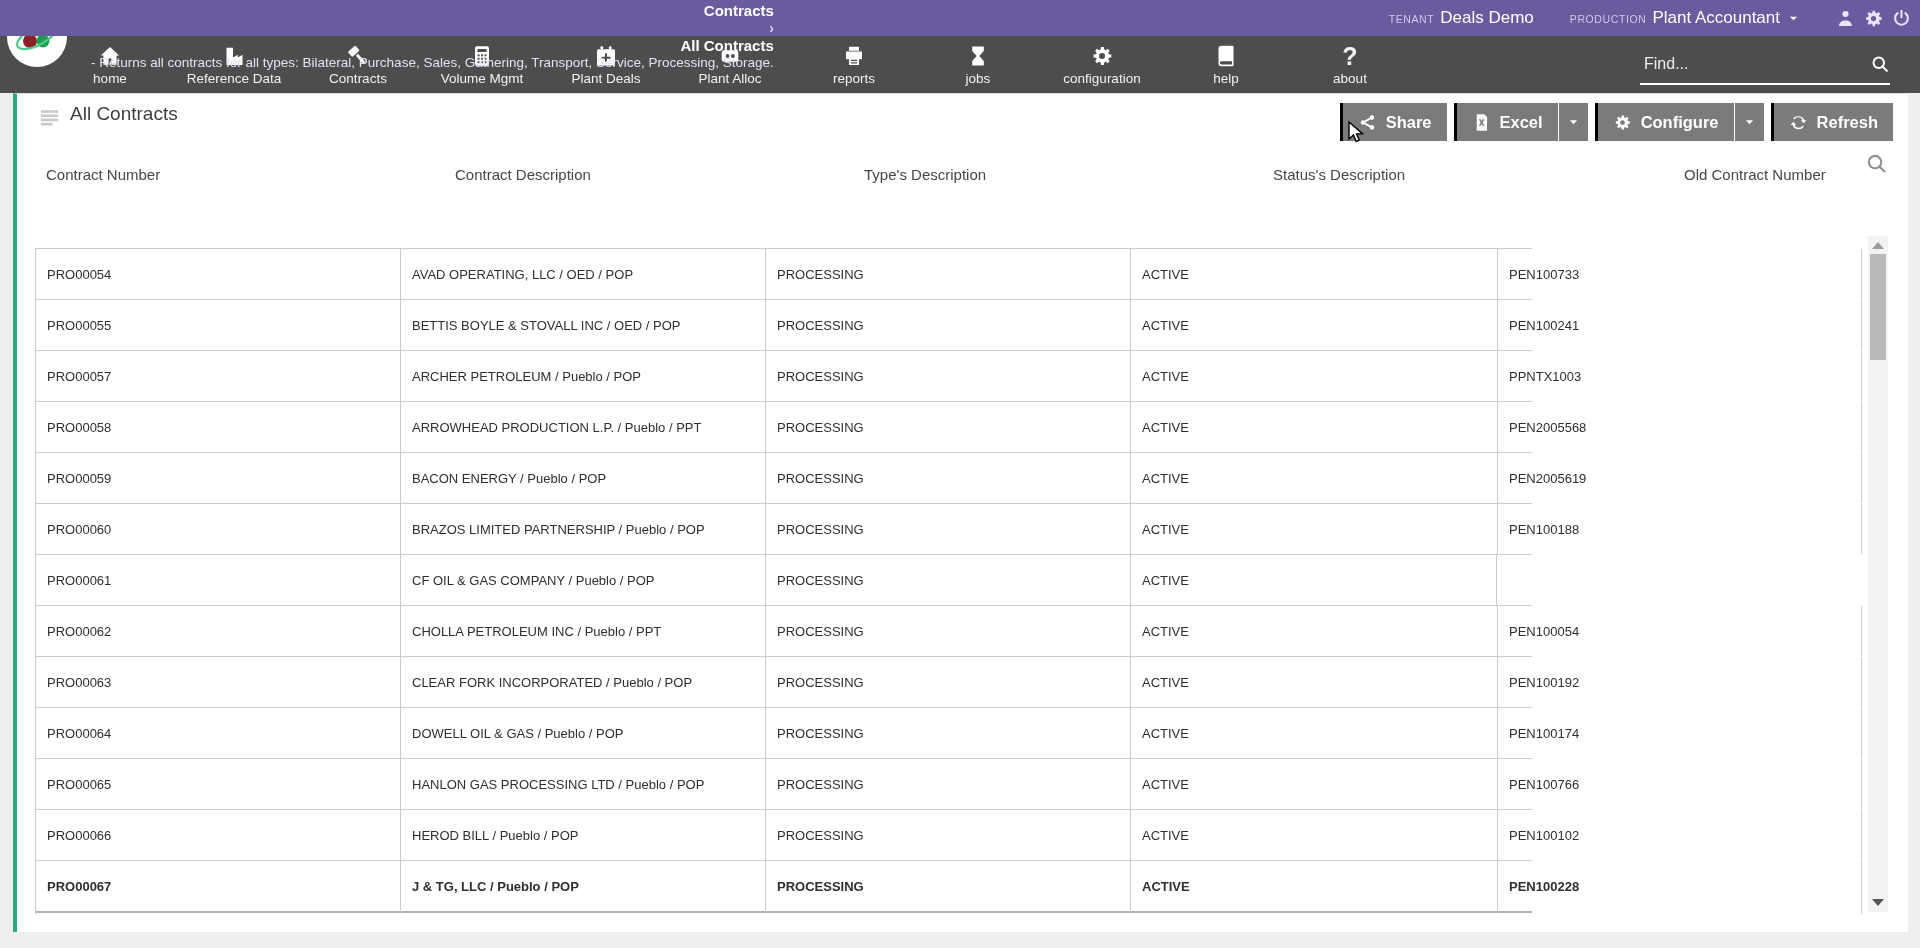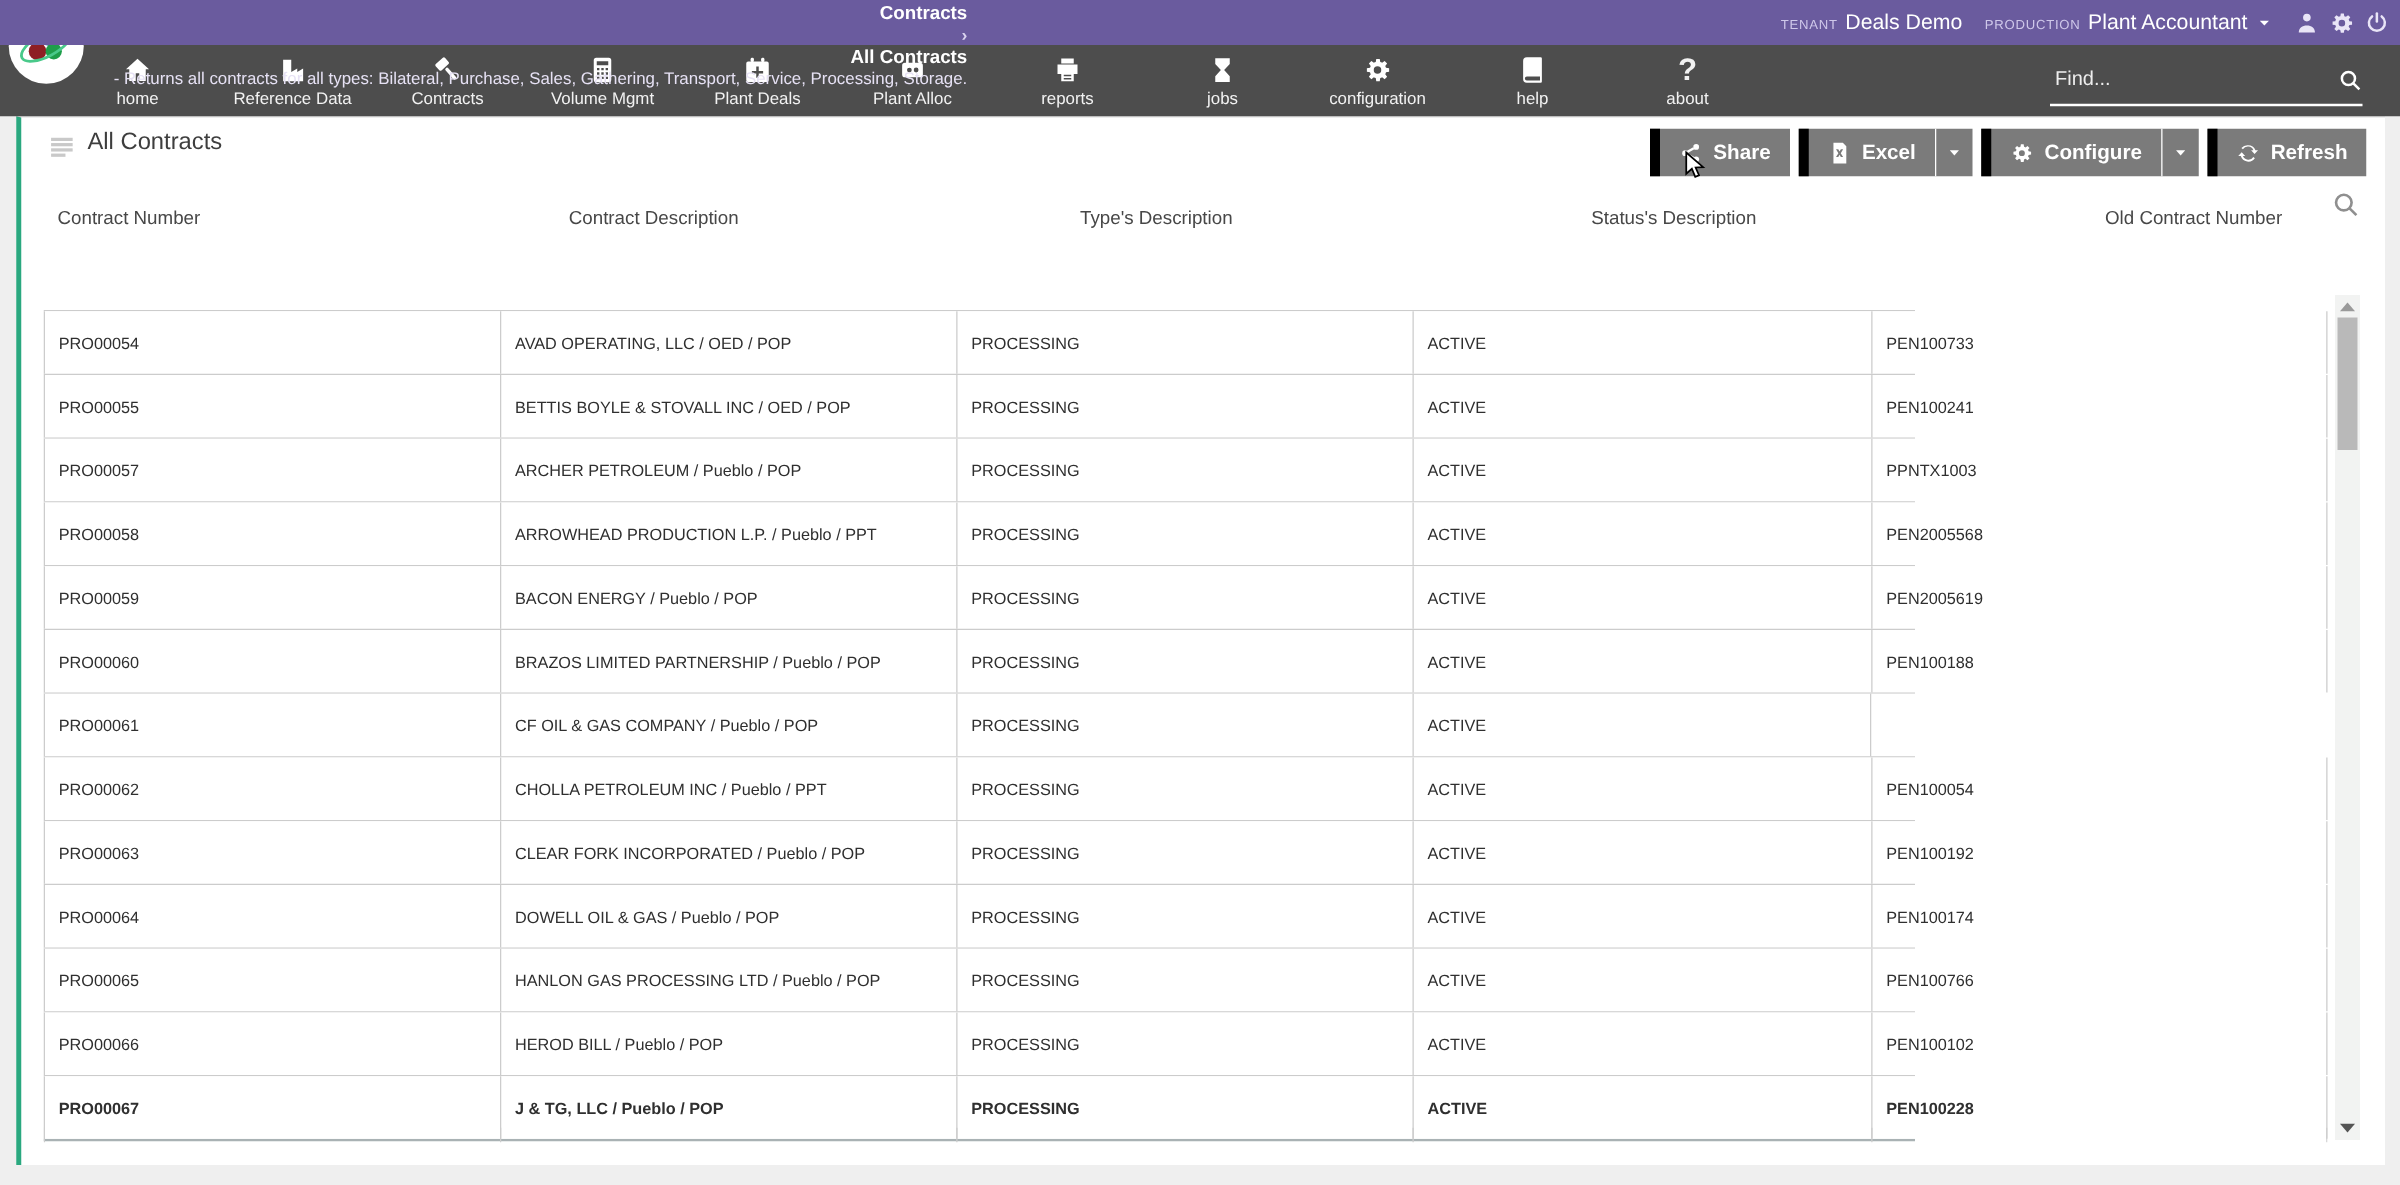--- a/index.html
+++ b/index.html
@@ -6,21 +6,21 @@
   #app{position:relative;width:1920px;height:948px;overflow:hidden;background:#efefef;
        font-family:"Liberation Sans",sans-serif;-webkit-font-smoothing:antialiased;}
 
   
   .topbar{position:absolute;left:0;top:0;width:100%;height:36px;background:#6a5b9e;
           display:flex;align-items:center;color:#fff;z-index:5;}
   .crumbs{display:flex;align-items:flex-end;gap:1px;padding-left:88px;white-space:nowrap;flex-direction:column;}
   .crumb{font-weight:bold;font-size:15px;cursor:pointer;}
   .crumb-sep{font-weight:bold;font-size:14px;color:#d9d3ee;}
   .subtitle{font-size:13.5px;color:#e6e1f4;margin-left:3px;}
-  .topbar-right{margin-left:auto;display:flex;align-items:center;gap:18px;padding-right:8px;}
+  .topbar-right{margin-left:auto;display:flex;align-items:center;gap:36px;padding-right:8px;}
   .kv{display:flex;align-items:baseline;gap:6px;cursor:default;}
   .kv .k{font-size:10.5px;letter-spacing:.6px;color:#cfc8ea;}
   .kv .v{font-size:17px;color:#fff;}
   .wb-caret{width:11px;height:11px;color:#fff;margin-left:2px;align-self:center;}
   .top-icons{display:flex;gap:7px;align-items:center;}
   .ticon{width:21px;height:21px;color:#e9e5f7;cursor:pointer;display:flex;align-items:center;justify-content:center;}
   .ticon svg{width:100%;height:100%;}
 
   
   .navbar{position:absolute;left:0;top:36px;width:100%;height:57px;background:#4d4d4d;z-index:4;}
@@ -41,21 +41,21 @@
 
   
   .panel{position:absolute;left:13px;top:93px;width:1895px;height:839px;background:#fff;
          border-left:4px solid #2aa87f;border-top:1px solid #dcdcdc;box-sizing:border-box;}
   .title-icon{position:absolute;left:21px;top:12px;width:23px;height:23px;color:#c9c9c9;}
   .page-title{position:absolute;left:53px;top:9px;font-size:19px;color:#3e3e3e;font-weight:400;margin:0;}
 
   .btns{position:absolute;top:9px;right:15px;display:flex;gap:7px;height:38px;}
   .btn-group{display:flex;}
   .btn{display:flex;align-items:center;gap:9px;background:#7b7b7b;color:#fff;border:none;
-       border-left:8px solid #000000;font-family:inherit;font-size:16.5px;font-weight:bold;
+       border-left:3px solid #000000;font-family:inherit;font-size:16.5px;font-weight:bold;
        padding:0 15px;cursor:pointer;}
   .btn svg{width:19px;height:19px;}
   .btn.caret-btn{border-left:1px solid #fff;padding:0 9px;}
   .btn.caret-btn svg{width:11px;height:11px;}
 
   .table-search{position:absolute;top:58px;right:20px;width:23px;height:23px;color:#8f8f8f;cursor:pointer;}
 
   .grid-cols{display:grid;grid-template-columns:365px 365px 365px 367px 365px;}
   .thead{position:absolute;left:18px;top:72px;width:1827px;gap:44px;}
   .th{font-size:15px;color:#474747;padding-left:11px;cursor:pointer;}

